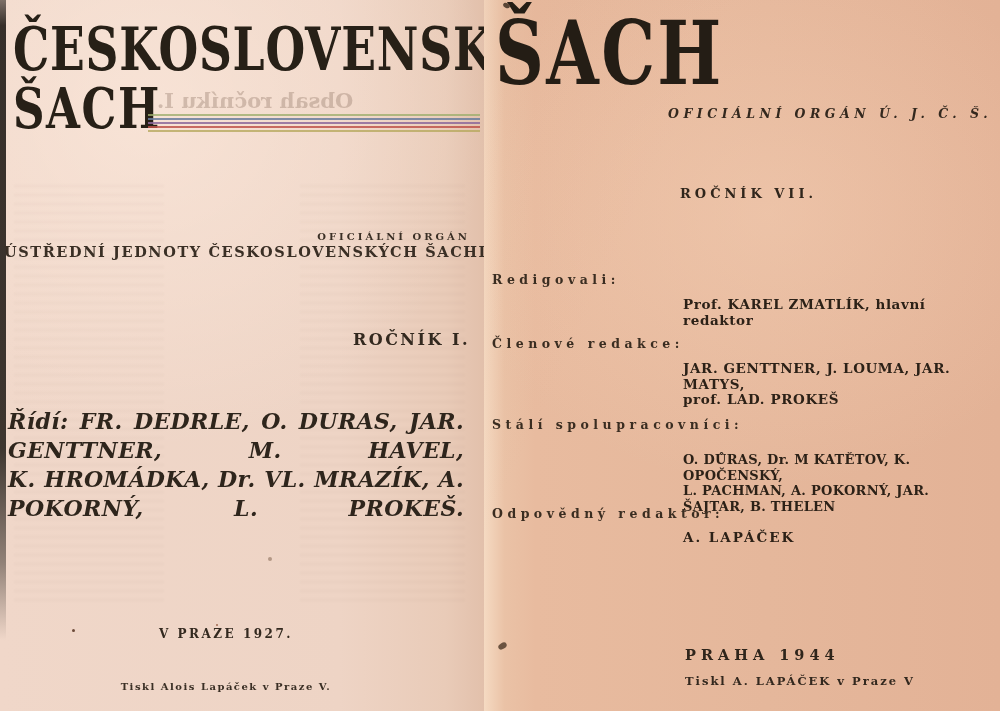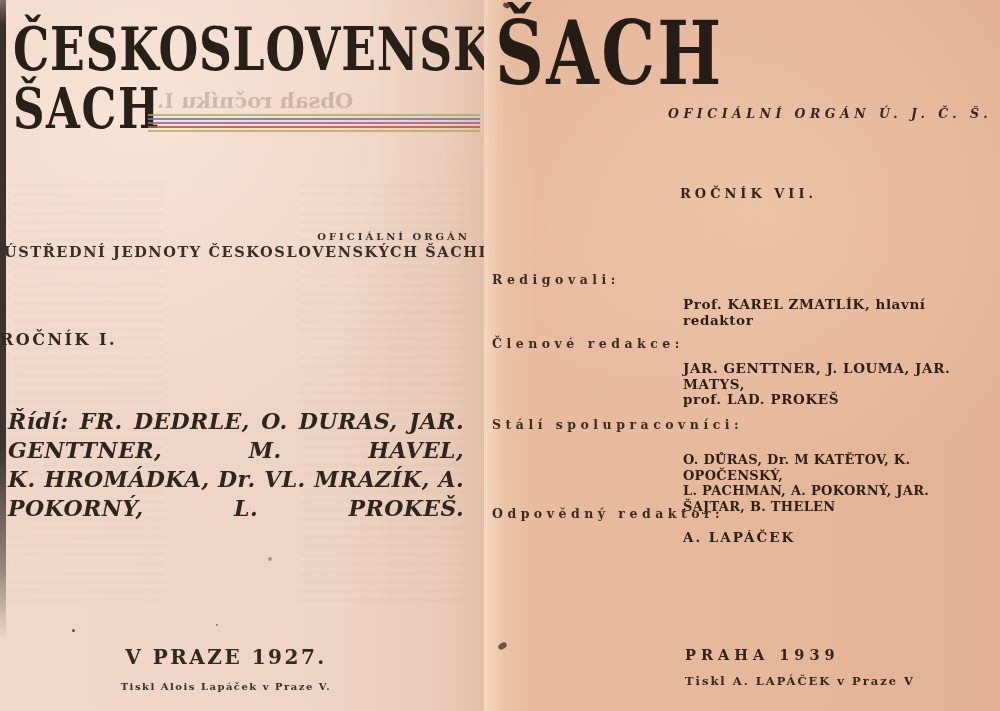--- a/index.html
+++ b/index.html
@@ -48,31 +48,31 @@
   .r5{height:1.5px;background:#b7a95e;opacity:.8;}
   .subtitle1{
     position:absolute;left:0;top:218px;width:470px;text-align:right;
     font-size:10px;letter-spacing:3px;color:#3a2f25;margin-top:13px;
   }
   .subtitle2{
     position:absolute;left:4px;top:243px;width:466px;text-align:center;
     font-size:14.5px;letter-spacing:1.6px;color:#3a2f25;white-space:nowrap;
   }
   .volume-l{
-    position:absolute;left:0;top:330px;width:470px;text-align:left;
+    position:absolute;left:0;top:330px;width:470px;text-align:right;
     font-size:16px;letter-spacing:2.5px;color:#33291f;
   }
   .editors{
     position:absolute;left:8px;top:407px;width:456px;
     font-size:22px;letter-spacing:.4px;line-height:29px;color:#2e251c;
     white-space:pre-line;text-align:justify;text-align-last:justify;font-style:italic;
   }
   .imprint-l{
-    position:absolute;left:0;top:645px;width:452px;text-align:center;
-    font-size:20px;letter-spacing:2.5px;color:#33291f;
+    position:absolute;left:0;top:627px;width:452px;text-align:center;
+    font-size:12px;letter-spacing:2.5px;color:#33291f;
   }
   .printer-l{
     position:absolute;left:0;top:681px;width:452px;text-align:center;
     font-size:10px;letter-spacing:1.5px;color:#3a2f25;
   }
   .showthrough{
     position:absolute;opacity:.5;filter:blur(1px);
     background:repeating-linear-gradient(to bottom,
       rgba(138,112,96,.10) 0 2px, rgba(138,112,96,0) 2px 9px);
   }
@@ -178,20 +178,20 @@
     <div class="sec-value val2">JAR. GENTTNER, J. LOUMA, JAR. MATYS,
 prof. LAD. PROKEŠ</div>
 
     <div class="sec-label lab3">Stálí spolupracovníci:</div>
     <div class="sec-value val3">O. DŮRAS, Dr. M KATĚTOV, K. OPOČENSKÝ,
 L. PACHMAN, A. POKORNÝ, JAR. ŠAJTAR, B. THELEN</div>
 
     <div class="sec-label lab4">Odpovědný redaktor:</div>
     <div class="sec-value val4">A. LAPÁČEK</div>
 
-    <div class="imprint-r">PRAHA 1939</div>
+    <div class="imprint-r">PRAHA 1944</div>
     <div class="printer-r">Tiskl A. LAPÁČEK v Praze V</div>
   </section>
 
   <div class="speck sp1"></div>
   <div class="speck sp2"></div>
   <div class="speck sp3"></div>
 </div>
 
 </body></html>

